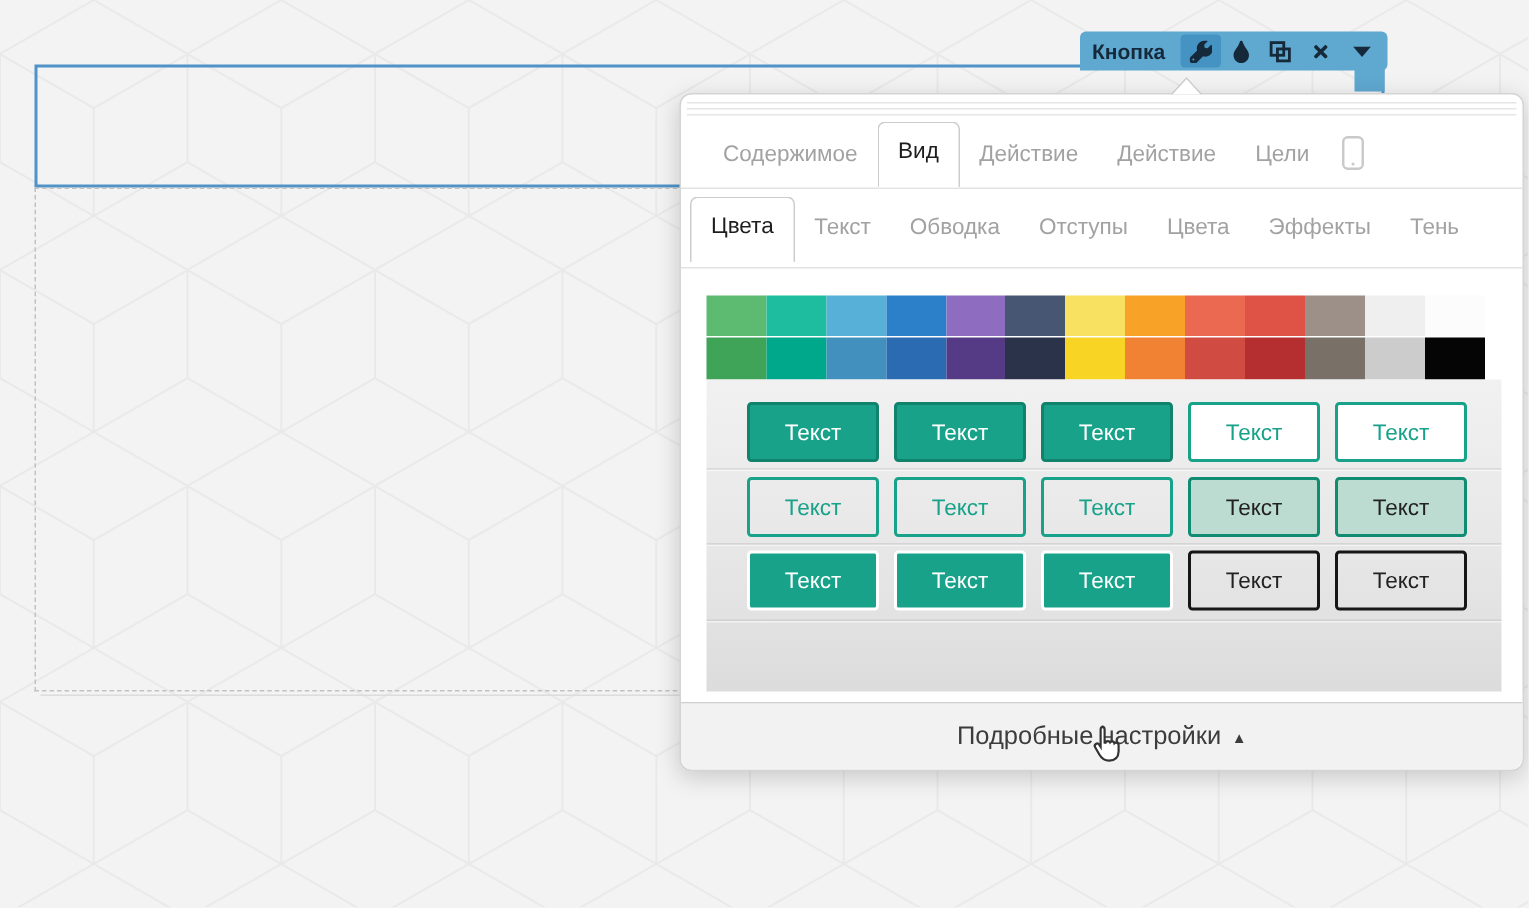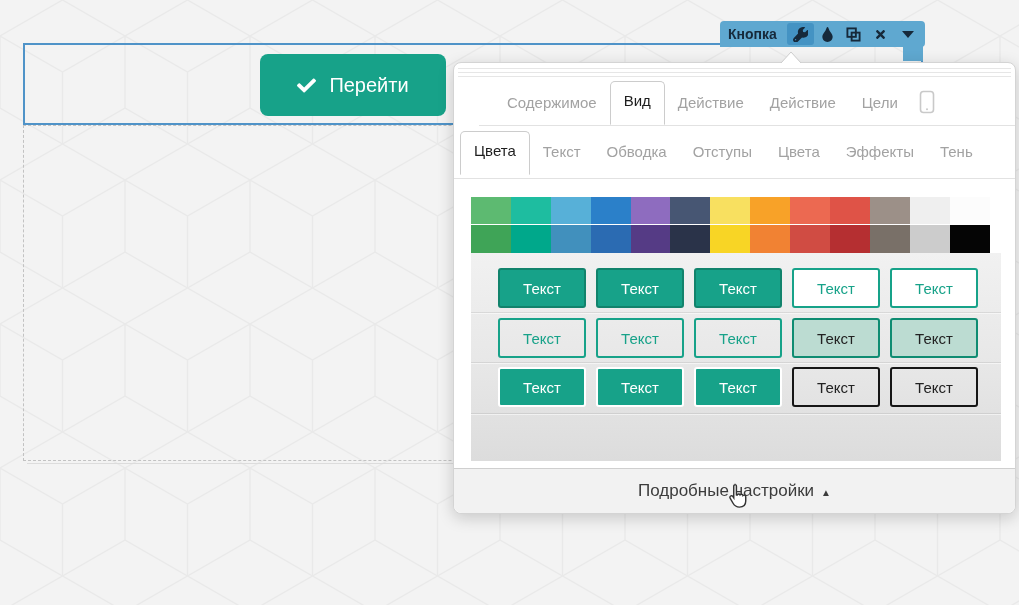--- a/index.html
+++ b/index.html
@@ -28,21 +28,21 @@
   .tb-btn.active{background:#4493c3;}
   .toolbar-tail{position:absolute;left:903px;top:45px;width:20px;height:16px;background:#5fa8d0;z-index:3;}
 
   
   .panel{position:absolute;left:453px;top:62px;width:563px;height:452px;background:#fff;
     border:1px solid #d4d4d4;border-radius:8px;box-shadow:0 4px 16px rgba(0,0,0,.18);box-sizing:border-box;z-index:5;}
   .stack-line{position:absolute;left:4px;right:4px;height:1px;background:#e6e6e6;}
   .notch{position:absolute;left:780px;top:51px;z-index:6;}
 
   .tabs-row{position:absolute;left:0;right:0;top:16px;height:46px;border-bottom:1px solid #e2e2e2;
-    display:flex;align-items:center;padding-left:15px;margin-left:25px;}
+    display:flex;align-items:center;padding-left:15px;}
   .tabs-list{display:flex;align-items:center;}
   .tab{font-size:15px;color:#a2a2a2;padding:10px 13px;cursor:pointer;white-space:nowrap;}
   .tab.active{color:#1e1e1e;border:1px solid #ccc;border-bottom:1px solid #fff;border-radius:5px 5px 0 0;
     background:#fff;margin-bottom:-6px;padding-bottom:15px;position:relative;top:-2px;}
   .tab-device{margin-left:8px;display:flex;align-items:center;cursor:pointer;}
 
   .subtabs-row{position:absolute;left:0;right:0;top:62px;height:53px;border-bottom:1px solid #e2e2e2;
     display:flex;align-items:center;padding-left:6px;}
 
   .palette{position:absolute;left:17px;top:134px;width:519px;height:56px;display:flex;flex-wrap:wrap;}
@@ -86,26 +86,20 @@
         <path d="M0,36 L62.5,0 L125,36 M0,36 L62.5,72 L125,36 M62.5,72 L62.5,144 M0,36 L0,108 M125,36 L125,108 M0,108 L62.5,144 M125,108 L62.5,144" fill="none" stroke="#e9e9e9" stroke-width="1.3"></path>
       </pattern>
     </defs>
     <rect width="1019" height="605" fill="url(#cubes)"></rect>
   </svg>
 
   <div class="selection-rect"></div>
   <div class="dashed-zone"></div>
   <div class="zone-bottom-line"></div>
 
-  <button class="go-button">
-    <svg width="19" height="19" viewBox="0 0 512 512">
-      <path fill="#ffffff" d="M173.9 439.4l-166.4-166.4c-10-10-10-26.2 0-36.2l36.2-36.2c10-10 26.2-10 36.2 0L192 312.7 432.1 72.6c10-10 26.2-10 36.2 0l36.2 36.2c10 10 10 26.2 0 36.2l-294.4 294.4c-10 10-26.2 10-36.2 0z"></path>
-    </svg>
-    <span>Перейти</span>
-  </button>
 
   <div class="toolbar-tail"></div>
 
   <div class="toolbar">
     <span class="toolbar-label">Кнопка</span>
     <div class="tb-btn active" title="">
       <svg width="15" height="15" viewBox="0 0 512 512">
         <path d="M507.7 109.3c-2.2-9-13.5-12.1-20.1-5.5l-74.4 74.4-67.9-11.3L334 99l74.4-74.4c6.6-6.6 3.4-17.9-5.7-20.1C334.2-12.1 262.1 8.5 215.3 55.3c-45.6 45.6-59.2 112-41.1 170.5L27.7 372.3c-36.9 36.9-36.9 96.7 0 133.7 36.9 36.9 96.7 36.9 133.7 0l146.4-146.4c58.6 18.1 125 4.6 170.5-41.1 46.9-46.9 67.5-119 29.4-209.2zM88 456c-13.3 0-24-10.7-24-24s10.7-24 24-24 24 10.7 24 24-10.7 24-24 24z"></path>
       </svg>
     </div>

